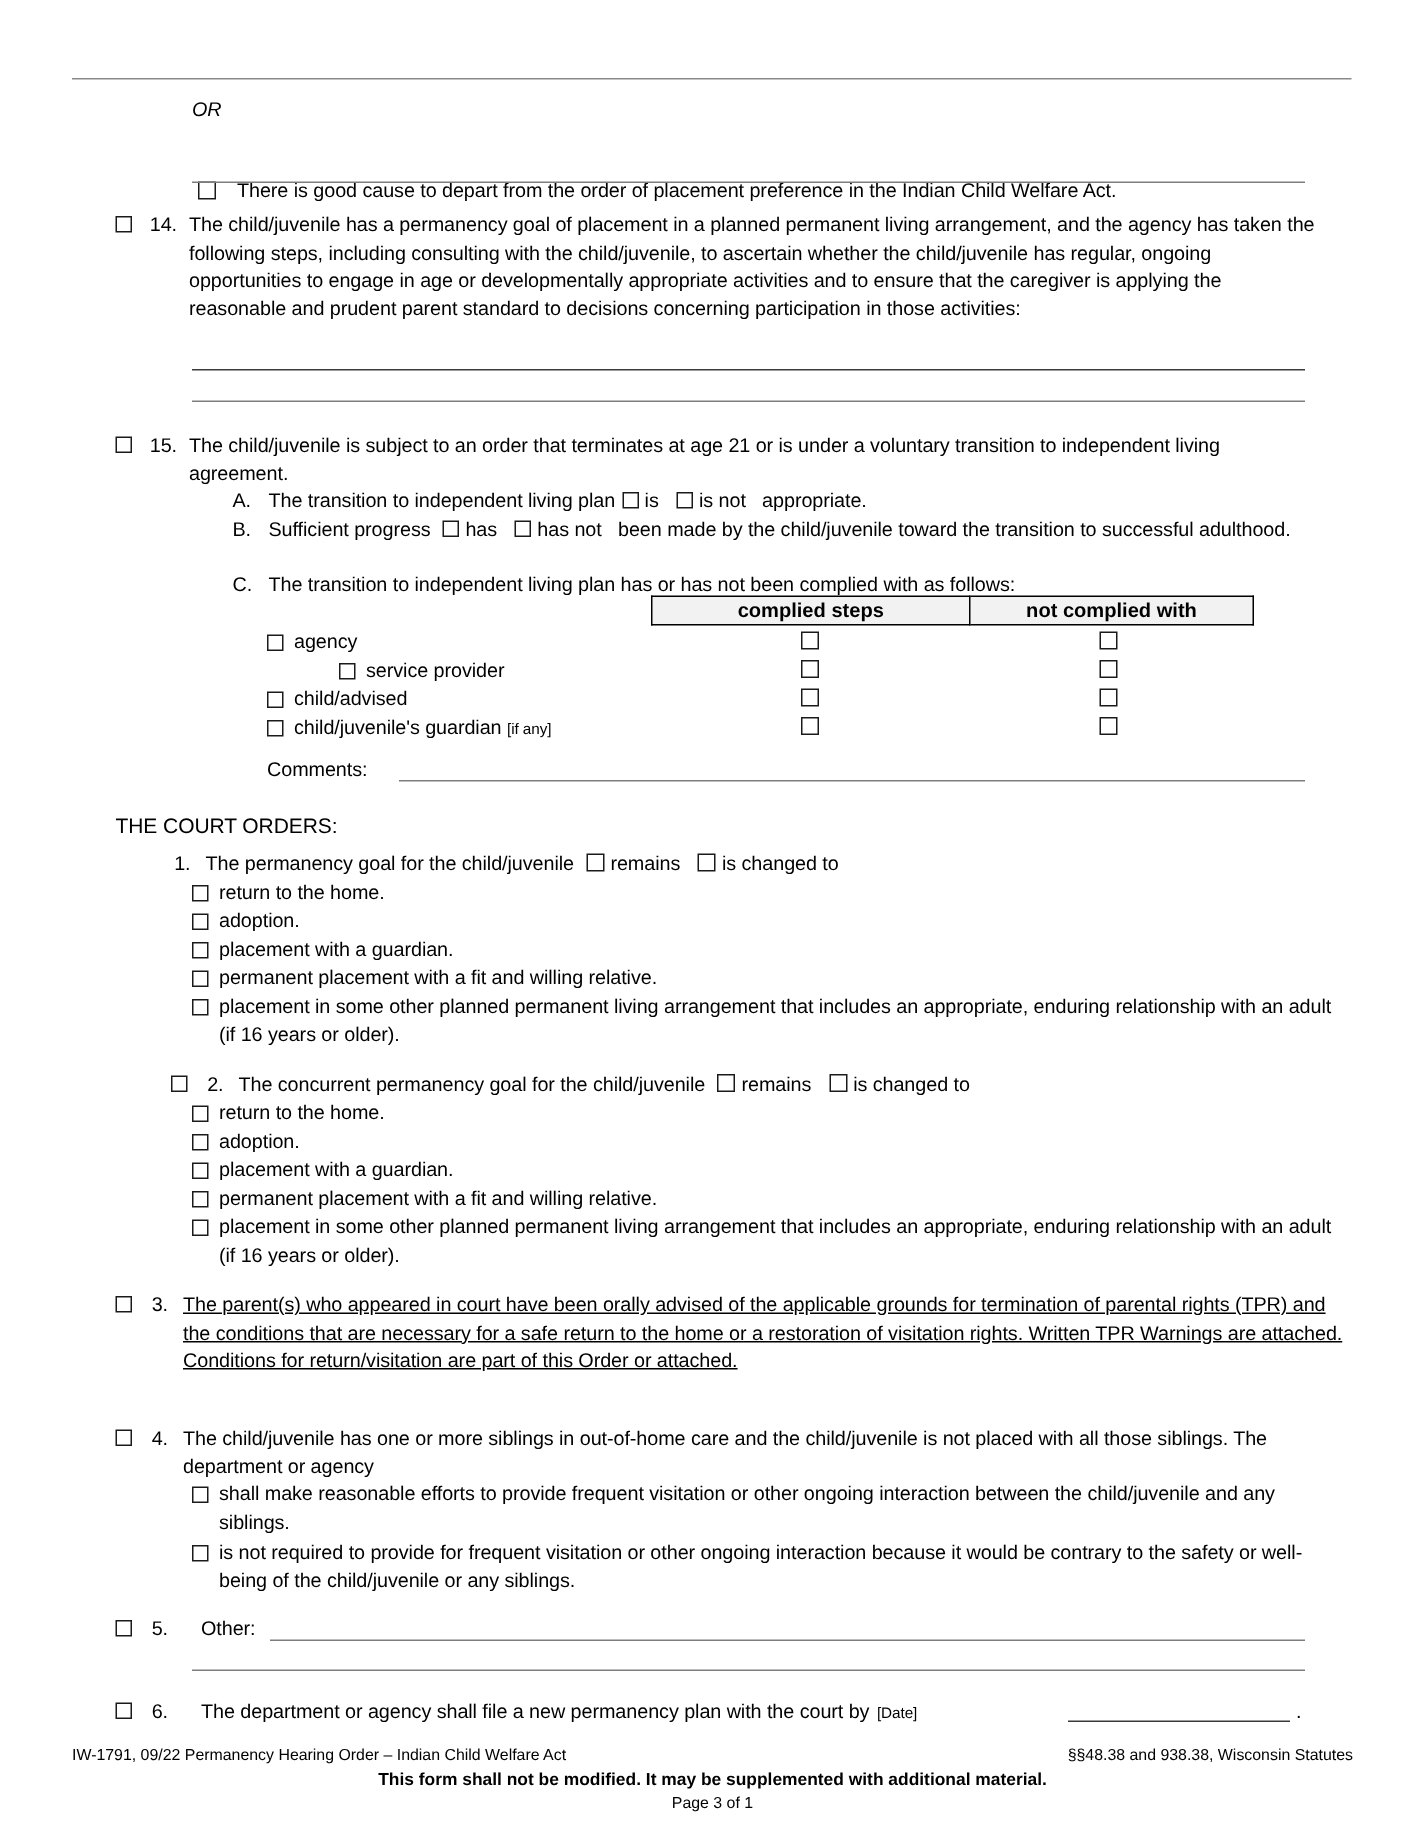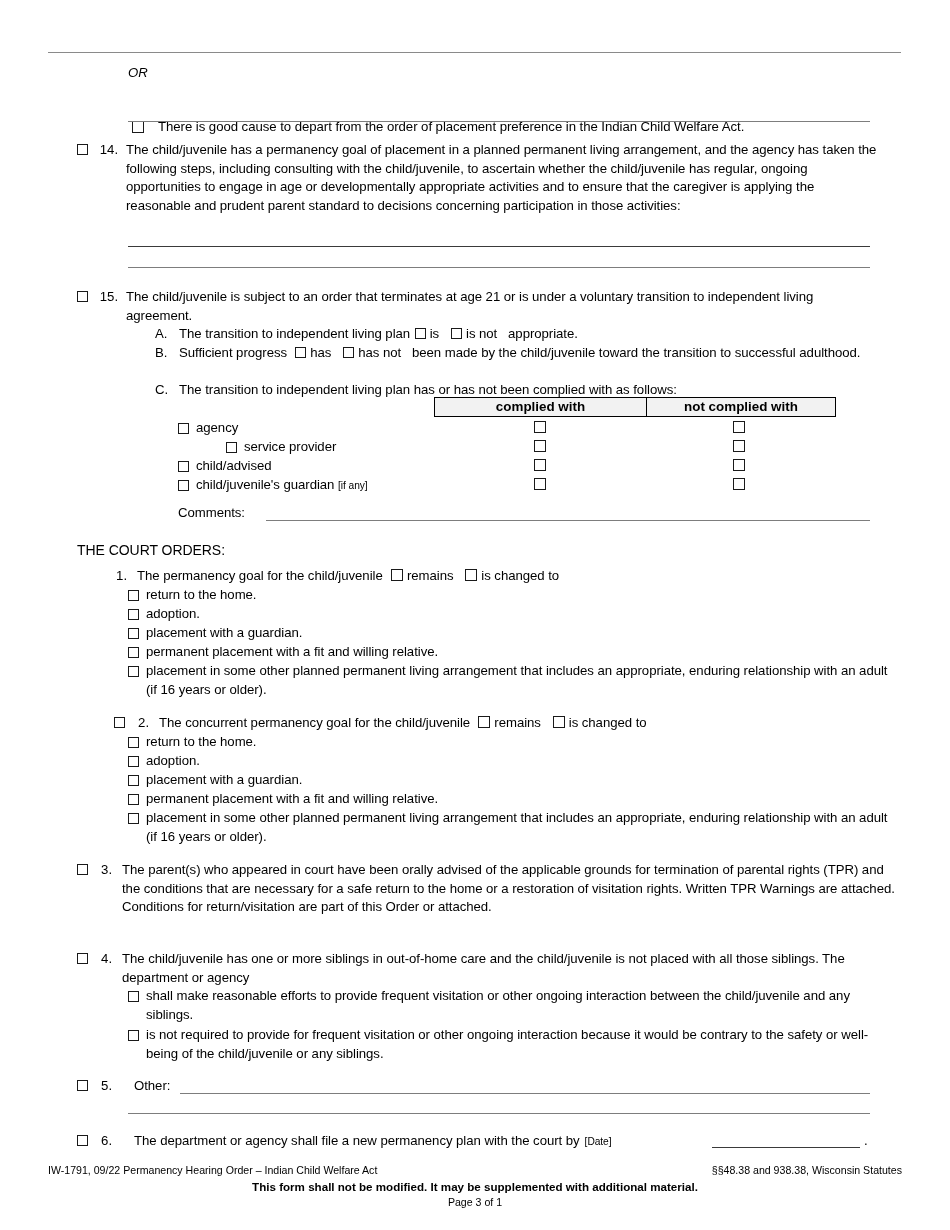--- a/index.html
+++ b/index.html
@@ -207,21 +207,21 @@
     <span style="display:inline-block; width:24px; vertical-align:top;">B.</span><span>Sufficient progress</span><span class="inl">&nbsp; <span class="cb"></span><span>has</span></span><span class="inl">&nbsp;&nbsp; <span class="cb"></span><span>has not</span></span><span>&nbsp;&nbsp;&nbsp;</span><span>been made by the child/juvenile toward the transition to successful adulthood.</span>
   </div>
 
   <div class="blk txt" style="left:155px; top:381px; width:730px;">
     <span style="display:inline-block; width:24px;">C.</span><span>The transition to independent living plan has or has not been complied with as follows:</span>
   </div>
 
   <table class="ctable">
     <thead>
       <tr>
-        <th class="ccol-a">complied with</th>
+        <th class="ccol-a">complied steps</th>
         <th class="ccol-b">not complied with</th>
       </tr>
     </thead>
   </table>
 
   <div class="blk" style="left:178px; top:419px; width:250px;">
     <div class="opt" style="height:19px;">
       <span class="cb obox"></span>
       <span class="otext txt">agency</span>
     </div>
@@ -305,21 +305,21 @@
     </div>
     <div class="opt">
       <span class="cb obox"></span>
       <span class="otext txt">placement in some other planned permanent living arrangement that includes an appropriate, enduring relationship with an adult (if 16 years or older).</span>
     </div>
   </div>
 
   <div class="row" style="left:77px; top:861px; width:820px;">
     <span class="cb lead-cb"></span>
     <span class="num txt" style="width:24px;">3.</span>
-    <span class="body txt" style="margin-left:10px;">The parent(s) who appeared in court have been orally advised of the applicable grounds for termination of parental rights (TPR) and the conditions that are necessary for a safe return to the home or a restoration of visitation rights.  Written TPR Warnings are attached.  Conditions for return/visitation are part of this Order or attached.</span>
+    <span class="body txt" style="margin-left:10px;text-decoration:underline;">The parent(s) who appeared in court have been orally advised of the applicable grounds for termination of parental rights (TPR) and the conditions that are necessary for a safe return to the home or a restoration of visitation rights.  Written TPR Warnings are attached.  Conditions for return/visitation are part of this Order or attached.</span>
   </div>
 
   <div class="row" style="left:77px; top:950px; width:820px;">
     <span class="cb lead-cb"></span>
     <span class="num txt" style="width:24px;">4.</span>
     <span class="body txt" style="margin-left:10px;">The child/juvenile has one or more siblings in out-of-home care and the child/juvenile is not placed with all those siblings. The department or agency</span>
   </div>
 
   <div class="blk" style="left:128px; top:987px; width:762px;">
     <div class="opt" style="margin-bottom:2px;">

